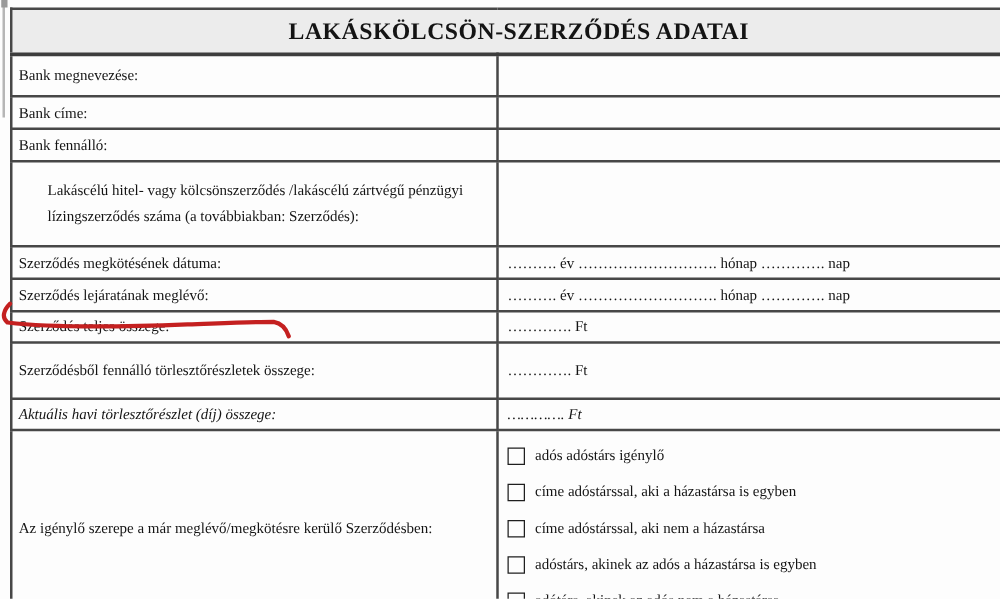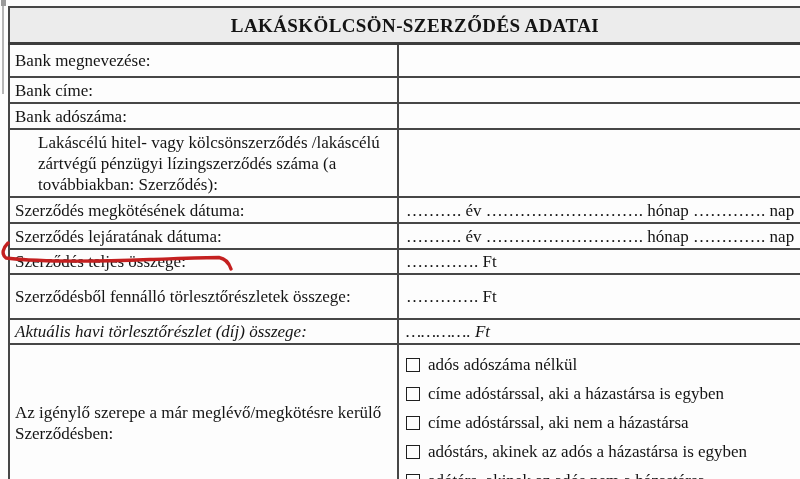--- a/index.html
+++ b/index.html
@@ -25,21 +25,21 @@
     border-collapse: collapse;
     table-layout: fixed;
     position: absolute;
     left: 8px; top: 6px;
     width: 812px;              
     background: #fdfdfd;
   }
   td, th {
     border: 2px solid #474747;
     vertical-align: middle;
-    font-size: 17px;
+    font-size: 12px;
     line-height: 21px;
     font-weight: normal;
     text-align: left;
     padding: 1px 4px;
     overflow: hidden;
   }
   th.title-cell {
     background: #ececec;
     font-weight: bold;
     font-size: 19px;
@@ -97,54 +97,54 @@
   </tr>
   <tr class="r-bank1">
     <td class="lbl">Bank megnevezése:</td>
     <td class="val"></td>
   </tr>
   <tr class="r-bank2">
     <td class="lbl">Bank címe:</td>
     <td class="val"></td>
   </tr>
   <tr class="r-bank3">
-    <td class="lbl">Bank adószáma:</td>
+    <td class="lbl">Bank fennálló:</td>
     <td class="val"></td>
   </tr>
   <tr class="r-contractnum">
     <td class="lbl">Lakáscélú hitel- vagy kölcsönszerződés /lakáscélú zártvégű pénzügyi lízingszerződés száma (a továbbiakban: Szerződés):</td>
     <td class="val"></td>
   </tr>
   <tr class="r-date">
     <td class="lbl">Szerződés megkötésének dátuma:</td>
     <td class="val">………. év ………………………. hónap …………. nap</td>
   </tr>
   <tr class="r-date">
-    <td class="lbl">Szerződés lejáratának dátuma:</td>
+    <td class="lbl">Szerződés lejáratának meglévő:</td>
     <td class="val">………. év ………………………. hónap …………. nap</td>
   </tr>
   <tr class="r-total">
     <td class="lbl">Szerződés teljes összege:</td>
     <td class="val">…………. Ft</td>
   </tr>
   <tr class="r-remaining">
     <td class="lbl">Szerződésből fennálló törlesztőrészletek összege:</td>
     <td class="val">…………. Ft</td>
   </tr>
   <tr class="r-monthly">
     <td class="lbl">Aktuális havi törlesztőrészlet (díj) összege:</td>
     <td class="val">…………. Ft</td>
   </tr>
   <tr class="r-role">
     <td class="lbl">Az igénylő szerepe a már meglévő/megkötésre kerülő Szerződésben:</td>
     <td style="padding:1px 4px 1px 7px;">
       <div class="options">
         <div class="option-row">
           <span class="cbx"></span>
-          <span>adós adószáma nélkül</span>
+          <span>adós adóstárs igénylő</span>
         </div>
         <div class="option-row">
           <span class="cbx"></span>
           <span>címe adóstárssal, aki a házastársa is egyben</span>
         </div>
         <div class="option-row">
           <span class="cbx"></span>
           <span>címe adóstárssal, aki nem a házastársa</span>
         </div>
         <div class="option-row">

